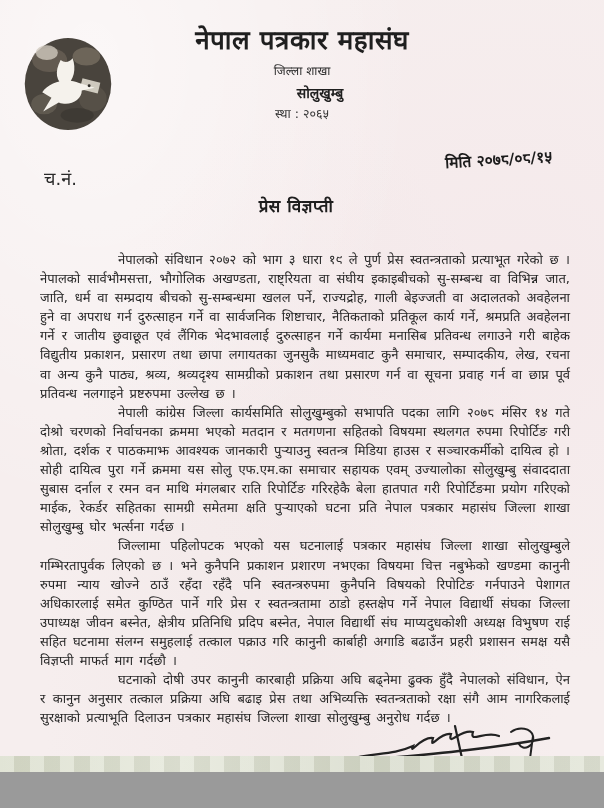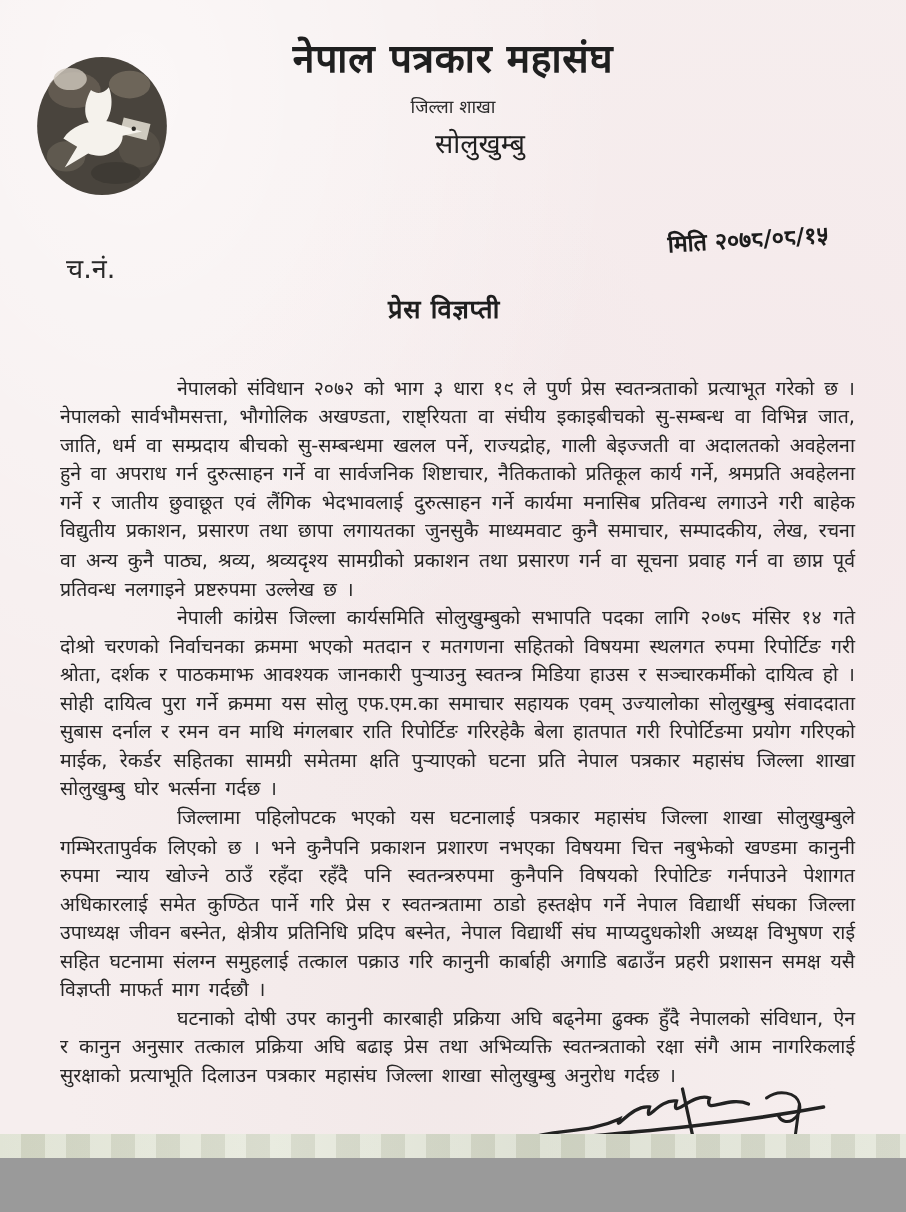--- a/index.html
+++ b/index.html
@@ -23,21 +23,21 @@
   .scan-edge-bottom {
     position: absolute; left: 0; right: 0; bottom: 0; height: 16px;
     background:
       repeating-linear-gradient(90deg, rgba(255,255,255,0.25) 0 14px, rgba(0,0,0,0.04) 14px 30px),
       linear-gradient(90deg, #d7dbc8, #e2e5d6 30%, #d4d8c7 60%, #dfe2d3);
   }
   
   .letterhead { position: absolute; top: 26px; left: 0; right: 0; text-align: center; }
   .org-name  { font-size: 26px; font-weight: 700; line-height: 1.15; letter-spacing: 0.5px; color: #1f1f1f; }
   .branch    { font-size: 12px; margin-top: 6px; color: #2c2c2c; }
-  .district  { font-size: 18px; font-weight: 400; margin-top: 4px; color: #1f1f1f; padding-left: 36px; }
+  .district  { font-size: 14px; font-weight: 700; margin-top: 4px; color: #1f1f1f; padding-left: 36px; }
   .established { font-size: 12.5px; margin-top: 3px; color: #333; }
 
   .logo {
     position: absolute; top: 34px; left: 22px; width: 92px; height: 100px;
   }
 
   .date-line {
     position: absolute; top: 148px; right: 52px;
     font-size: 15.5px; font-weight: 600; color: #1c1c1c;
     transform: rotate(-3.5deg);
@@ -87,20 +87,21 @@
 
       <path d="M22 63 C30 51 50 47 62 53 L79 58 L65 61 C65 71 52 79 40 74 L23 84 L32 69 Z" fill="#f5f2ec"></path>
       <circle cx="73" cy="56" r="1.6" fill="#2c2a26"></circle>
     </svg>
   </div>
 
   <div class="letterhead">
     <div class="org-name">नेपाल पत्रकार महासंघ</div>
     <div class="branch">जिल्ला शाखा</div>
     <div class="district">सोलुखुम्बु</div>
+    <div class="established">स्था : २०६५</div>
   </div>
 
   <div class="date-line">मिति २०७८/०८/१५</div>
 
   <div class="ref-no">च.नं.</div>
 
   <div class="doc-title">प्रेस विज्ञप्ती</div>
 
   <div class="body-text">
     <p>नेपालको संविधान २०७२ को भाग ३ धारा १९ ले पुर्ण प्रेस स्वतन्त्रताको प्रत्याभूत गरेको छ । नेपालको सार्वभौमसत्ता, भौगोलिक अखण्डता, राष्ट्रियता वा संघीय इकाइबीचको सु-सम्बन्ध वा विभिन्न जात, जाति, धर्म वा सम्प्रदाय बीचको सु-सम्बन्धमा खलल पर्ने, राज्यद्रोह, गाली बेइज्जती वा अदालतको अवहेलना हुने वा अपराध गर्न दुरुत्साहन गर्ने वा सार्वजनिक शिष्टाचार, नैतिकताको प्रतिकूल कार्य गर्ने, श्रमप्रति अवहेलना गर्ने र जातीय छुवाछूत एवं लैंगिक भेदभावलाई दुरुत्साहन गर्ने कार्यमा मनासिब प्रतिवन्ध लगाउने गरी बाहेक विद्युतीय प्रकाशन, प्रसारण तथा छापा लगायतका जुनसुकै माध्यमवाट कुनै समाचार, सम्पादकीय, लेख, रचना वा अन्य कुनै पाठ्य, श्रव्य, श्रव्यदृश्य सामग्रीको प्रकाशन तथा प्रसारण गर्न वा सूचना प्रवाह गर्न वा छाप्न पूर्व प्रतिवन्ध नलगाइने प्रष्टरुपमा उल्लेख छ ।</p>

